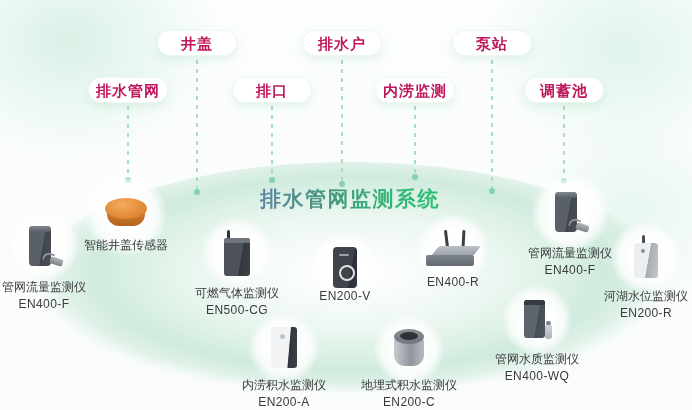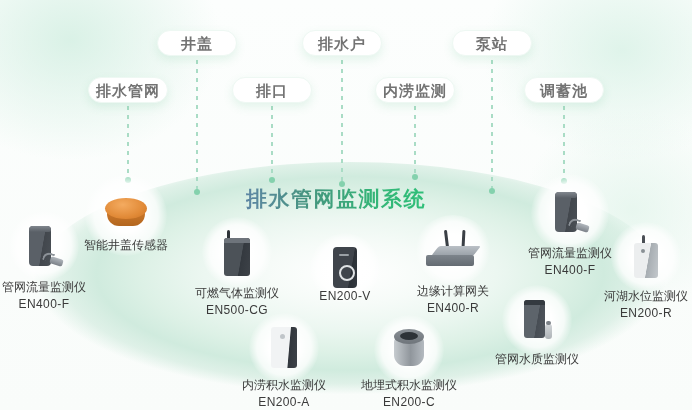--- a/index.html
+++ b/index.html
@@ -14,31 +14,31 @@
   .tint-r{right:-50px;top:110px;width:220px;height:200px;
           background:radial-gradient(closest-side,rgba(224,244,234,.7),rgba(224,244,234,0));}
 
   
   .platform{position:absolute;left:33px;top:162px;width:634px;height:242px;border-radius:50%;
     background:radial-gradient(50% 50% at 50% 46%,
       #ffffff 0%, #f6fbf8 26%, #ecf7f1 46%, #ddf1e6 66%, #d0ebde 80%,
       rgba(205,233,219,.6) 91%, rgba(205,233,219,0) 100%);}
 
   
-  .sys-title{position:absolute;left:336px;top:185px;transform:translateX(-50%);
+  .sys-title{position:absolute;left:350px;top:185px;transform:translateX(-50%);
     font-size:21px;font-weight:bold;letter-spacing:1.5px;white-space:nowrap;color:#35a878;z-index:4;}
   @supports (-webkit-background-clip:text){
     .sys-title{background:linear-gradient(90deg,#5e86a4 0%,#46957f 35%,#35b478 70%,#2fbf78 100%);
       -webkit-background-clip:text;background-clip:text;color:transparent;}
   }
 
   
   .pill{position:absolute;transform:translateX(-50%);min-width:80px;height:26px;line-height:26px;
     padding:0 6px;box-sizing:border-box;text-align:center;background:#ffffff;border-radius:14px;
-    border:1px solid #eef8f3;font-size:15px;font-weight:bold;color:#737373;letter-spacing:1px;
+    border:1px solid #eef8f3;font-size:15px;font-weight:bold;color:#be185d;letter-spacing:1px;
     box-shadow:0 4px 10px rgba(98,190,146,.16);z-index:6;white-space:nowrap;}
   .t0{left:197px;top:30px}.t1{left:342px;top:30px}.t2{left:492px;top:30px}
   .t3{left:128px;top:77px}.t4{left:272px;top:77px}.t5{left:415px;top:77px}.t6{left:564px;top:77px}
 
   
   .vline{position:absolute;width:2px;z-index:3;
     background:repeating-linear-gradient(180deg,#a9dcc5 0 4px,rgba(0,0,0,0) 4px 9px);}
   .vline::after{content:"";position:absolute;left:-2px;bottom:-5px;width:6px;height:6px;
     border-radius:50%;background:#84d1ad;}
   .l0{left:127px;top:106px;height:72px}
@@ -228,31 +228,31 @@
   </div>
 
   <div class="device d7">
     <div class="halo"></div>
     <div class="ic ic-gw">
         <div class="gw-ant1"></div>
         <div class="gw-ant2"></div>
         <div class="gw-top"></div>
         <div class="gw-body"></div>
       </div>
-    <div class="dev-name">边缘计算网关</div>
     <div class="dev-model">EN400-R</div>
   </div>
 
   <div class="device d8">
     <div class="halo"></div>
     <div class="ic ic-wq">
         <div class="wq-body"></div>
         <div class="wq-probe"></div>
       </div>
     <div class="dev-name">管网水质监测仪</div>
+    <div class="dev-model">EN400-WQ</div>
   </div>
 
   <div class="device d9">
     <div class="halo"></div>
     <div class="ic ic-flow">
         <div class="fm-body"></div>
         <div class="fm-probe"></div>
       </div>
     <div class="dev-name">管网流量监测仪</div>
     <div class="dev-model">EN400-F</div>

